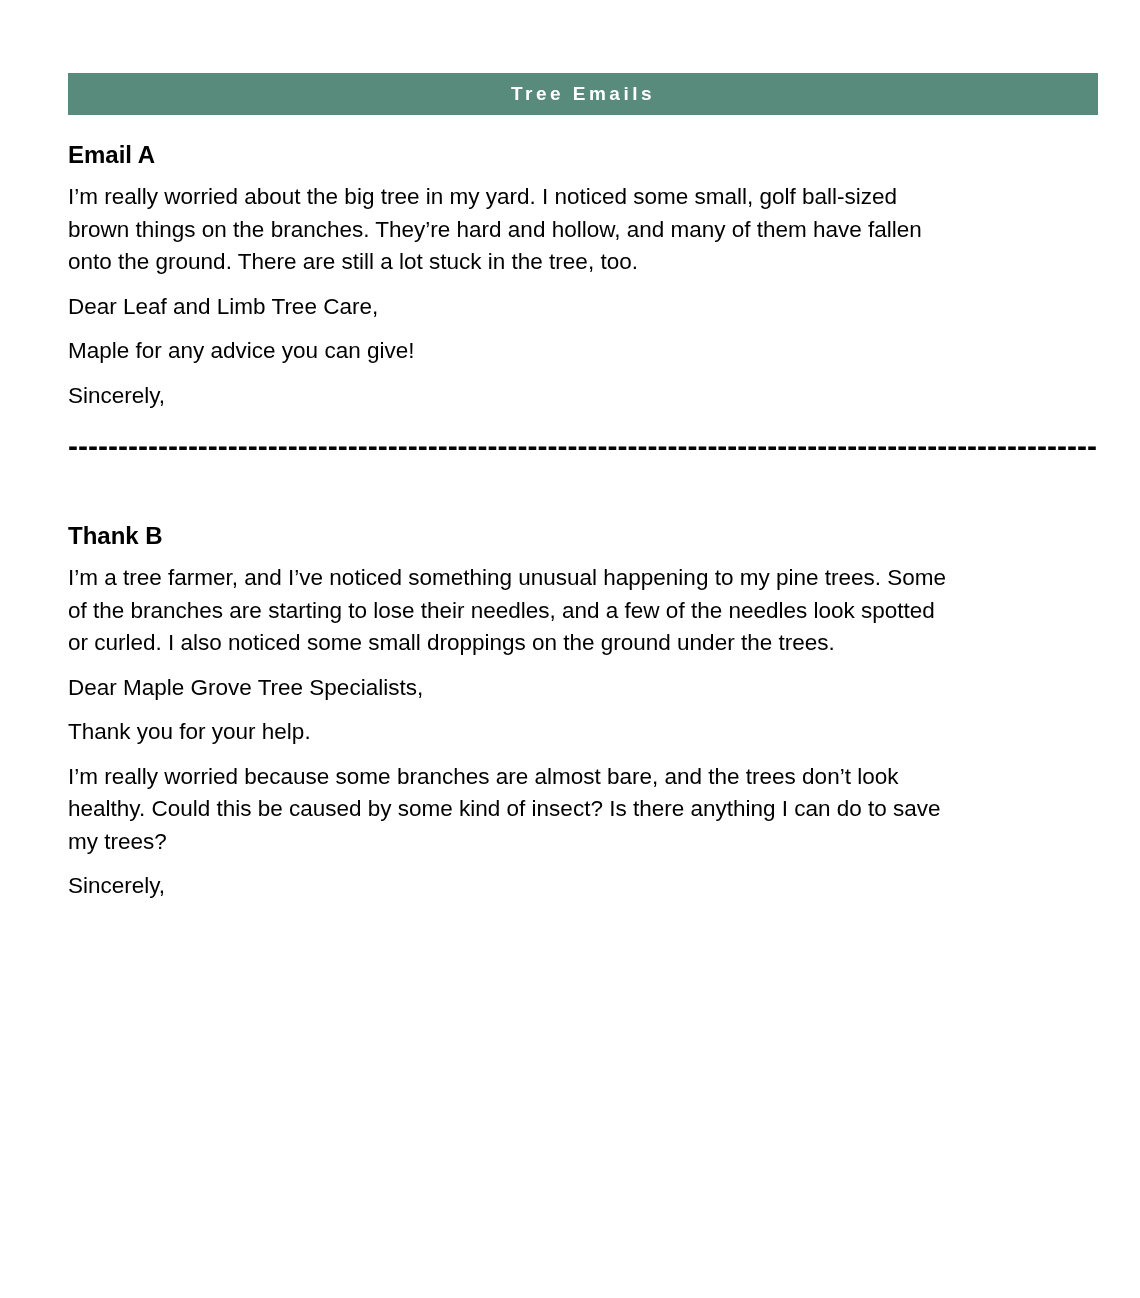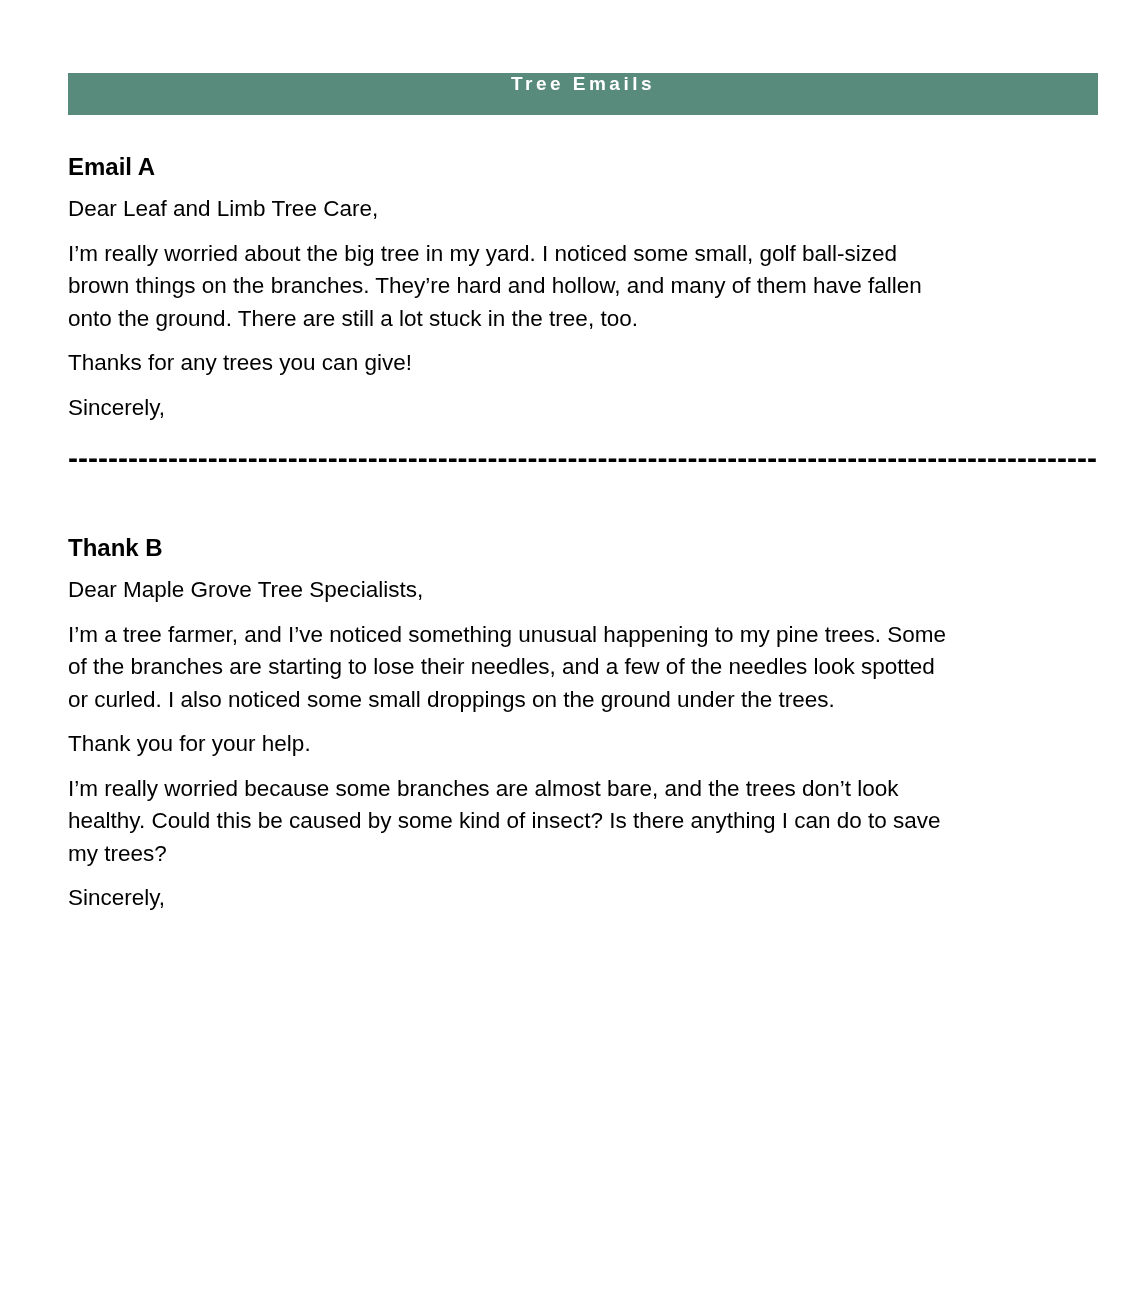--- a/index.html
+++ b/index.html
@@ -16,37 +16,37 @@
   }
   .page {
     box-sizing: border-box;
     width: 1140px;
     padding: 0 42px 0 68px;
   }
   .title-bar {
     margin-top: 73px;
     height: 42px;
     display: flex;
-    align-items: flex-start;
+    align-items: center;
     justify-content: center;
   }
   .title-text {
     color: #ffffff;
     font-weight: bold;
     font-size: 19px;
     letter-spacing: 3.5px;
   }
   .email-heading {
     font-size: 24px;
     line-height: 28px;
     font-weight: bold;
     margin: 0 0 12px 0;
   }
   .email-a .email-heading {
-    margin-top: 38px;
+    margin-top: 26px;
   }
   .email-b .email-heading {
     margin-top: 60px;
   }
   .para {
     font-size: 22.5px;
     line-height: 32.5px;
     margin: 12px 0;
     white-space: pre-line;
   }
@@ -64,36 +64,36 @@
 <body>
 
 <div class="page">
 
   <header class="title-bar" style="background-color: rgb(88, 139, 123);">
     <span class="title-text">Tree Emails</span>
   </header>
 
   <section class="email email-a">
     <h2 class="email-heading">Email A</h2>
-    <p class="para">Dear Leaf and Limb Tree Care,</p>
     <p class="para">I’m really worried about the big tree in my yard. I noticed some small, golf ball-sized
 brown things on the branches. They’re hard and hollow, and many of them have fallen
 onto the ground. There are still a lot stuck in the tree, too.</p>
-    <p class="para">Thanks for any trees you can give!</p>
+    <p class="para">Dear Leaf and Limb Tree Care,</p>
+    <p class="para">Maple for any advice you can give!</p>
     <p class="para">Sincerely,</p>
   </section>
 
   <div class="divider">-------------------------------------------------------------------------------------------------------</div>
 
   <section class="email email-b">
     <h2 class="email-heading">Thank B</h2>
-    <p class="para">Dear Maple Grove Tree Specialists,</p>
     <p class="para">I’m a tree farmer, and I’ve noticed something unusual happening to my pine trees. Some
 of the branches are starting to lose their needles, and a few of the needles look spotted
 or curled. I also noticed some small droppings on the ground under the trees.</p>
+    <p class="para">Dear Maple Grove Tree Specialists,</p>
     <p class="para">Thank you for your help.</p>
     <p class="para">I’m really worried because some branches are almost bare, and the trees don’t look
 healthy. Could this be caused by some kind of insect? Is there anything I can do to save
 my trees?</p>
     <p class="para">Sincerely,</p>
   </section>
 
 </div>
 
 </body></html>

